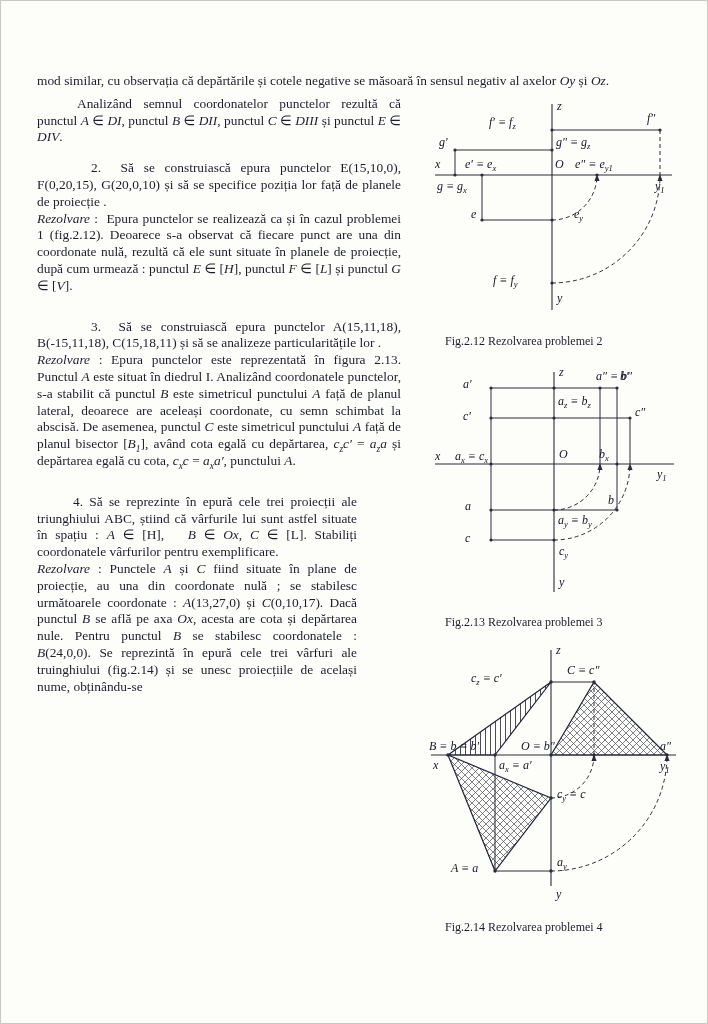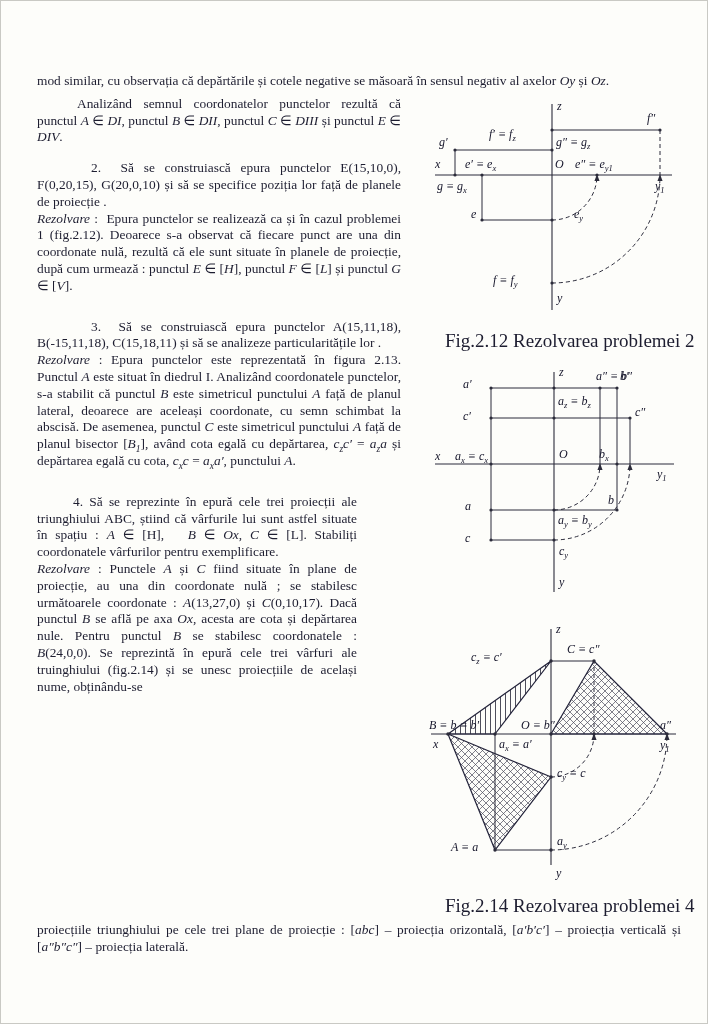--- a/index.html
+++ b/index.html
@@ -39,21 +39,21 @@
   .fig214 .canvas { margin-left:2px; }
   .canvas svg { position:absolute; left:0; top:0; }
   .fig-label {
     position:absolute;
     font:italic 12px "Liberation Serif", serif;
     line-height:12px;
     color:#15152a;
     white-space:nowrap;
   }
   .fig-label sub { font-size:8.5px; line-height:0; }
-  .caption { margin-top:5px; padding-left:24px; font-size:19px; }
+  .caption { margin-top:5px; padding-left:24px; font-size:12px; }
   .outro { margin-top:8px; }
 </style>
 </head>
 <body>
 
 <div class="page">
 
   <p class="para">mod similar, cu observația că depărtările și cotele negative se măsoară în sensul negativ al axelor <span class="it">Oy</span> și <span class="it">Oz</span>.</p>
 
   <div class="columns">
@@ -102,21 +102,21 @@
               <circle cx="170" cy="77" r="1.6"></circle>
                 <circle cx="55" cy="122" r="1.6"></circle>
               <circle cx="125" cy="122" r="1.6"></circle>
                 <circle cx="125" cy="185" r="1.6"></circle>
             </g>
           </svg>
         <span class="fig-label" style="left: 130px; top: 2px;">z</span>
             <span class="fig-label" style="left: 8px; top: 60px;">x</span>
             <span class="fig-label" style="left: 228px; top: 82px;">y<sub>1</sub></span>
             <span class="fig-label" style="left: 130px; top: 194px;">y</span>
-            <span class="fig-label" style="left: 62px; top: 18px; margin-top: 12px;">f′ ≡ f<sub>z</sub></span>
+            <span class="fig-label" style="left: 62px; top: 18px;">f′ ≡ f<sub>z</sub></span>
             <span class="fig-label" style="left: 220px; top: 14px;">f″</span>
             <span class="fig-label" style="left: 12px; top: 38px;">g′</span>
             <span class="fig-label" style="left: 129px; top: 38px;">g″ ≡ g<sub>z</sub></span>
             <span class="fig-label" style="left: 38px; top: 60px;">e′ ≡ e<sub>x</sub></span>
             <span class="fig-label" style="left: 128px; top: 60px;">O</span>
             <span class="fig-label" style="left: 148px; top: 60px;">e″ ≡ e<sub>y1</sub></span>
             <span class="fig-label" style="left: 10px; top: 82px;">g ≡ g<sub>x</sub></span>
             <span class="fig-label" style="left: 44px; top: 110px;">e</span>
             <span class="fig-label" style="left: 147px; top: 110px;">e<sub>y</sub></span>
             <span class="fig-label" style="left: 66px; top: 176px;">f ≡ f<sub>y</sub></span>
@@ -177,20 +177,21 @@
             <span class="fig-label" style="left: 208px; top: 42px;">c″</span>
             <span class="fig-label" style="left: 28px; top: 86px;">a<sub>x</sub> ≡ c<sub>x</sub></span>
             <span class="fig-label" style="left: 132px; top: 84px;">O</span>
             <span class="fig-label" style="left: 172px; top: 84px;">b<sub>x</sub></span>
             <span class="fig-label" style="left: 38px; top: 136px;">a</span>
             <span class="fig-label" style="left: 181px; top: 130px;">b</span>
             <span class="fig-label" style="left: 131px; top: 150px;">a<sub>y</sub> ≡ b<sub>y</sub></span>
             <span class="fig-label" style="left: 38px; top: 168px;">c</span>
             <span class="fig-label" style="left: 132px; top: 181px;">c<sub>y</sub></span>
           </div>
+        <figcaption class="caption">Fig.2.13 Rezolvarea problemei 3</figcaption>
       </figure>
 
       <figure class="fig fig214">
         <div class="canvas" style="width:272px;height:272px">
           <svg width="272" height="272" viewBox="0 0 272 272">
             <defs>
               <marker id="arr214" viewBox="0 0 8 8" refX="7" refY="4" markerWidth="7" markerHeight="7" orient="auto">
                 <path d="M0,1 L8,4 L0,7 Z" fill="#2b2b3a"></path>
               </marker>
               <pattern id="vh214" width="5" height="4" patternUnits="userSpaceOnUse">
@@ -243,15 +244,14 @@
             <span class="fig-label" style="left: 134px; top: 146px;">c<sub>y</sub> ≡ c</span>
             <span class="fig-label" style="left: 28px; top: 220px;">A ≡ a</span>
             <span class="fig-label" style="left: 134px; top: 214px;">a<sub>y</sub></span>
           </div>
         <figcaption class="caption">Fig.2.14 Rezolvarea problemei 4</figcaption>
       </figure>
 
     </div>
   </div>
 
-  <p class="para outro">proiecțiile triunghiului pe cele trei plane de proiecție : [<span class="it">abc</span>] – proiecția orizontală, [<span class="it">a′b′c′</span>] – proiecția verticală și [<span class="it">a″b″c″</span>] – proiecția laterală.</p>
 
 </div>
 
 </body></html>

